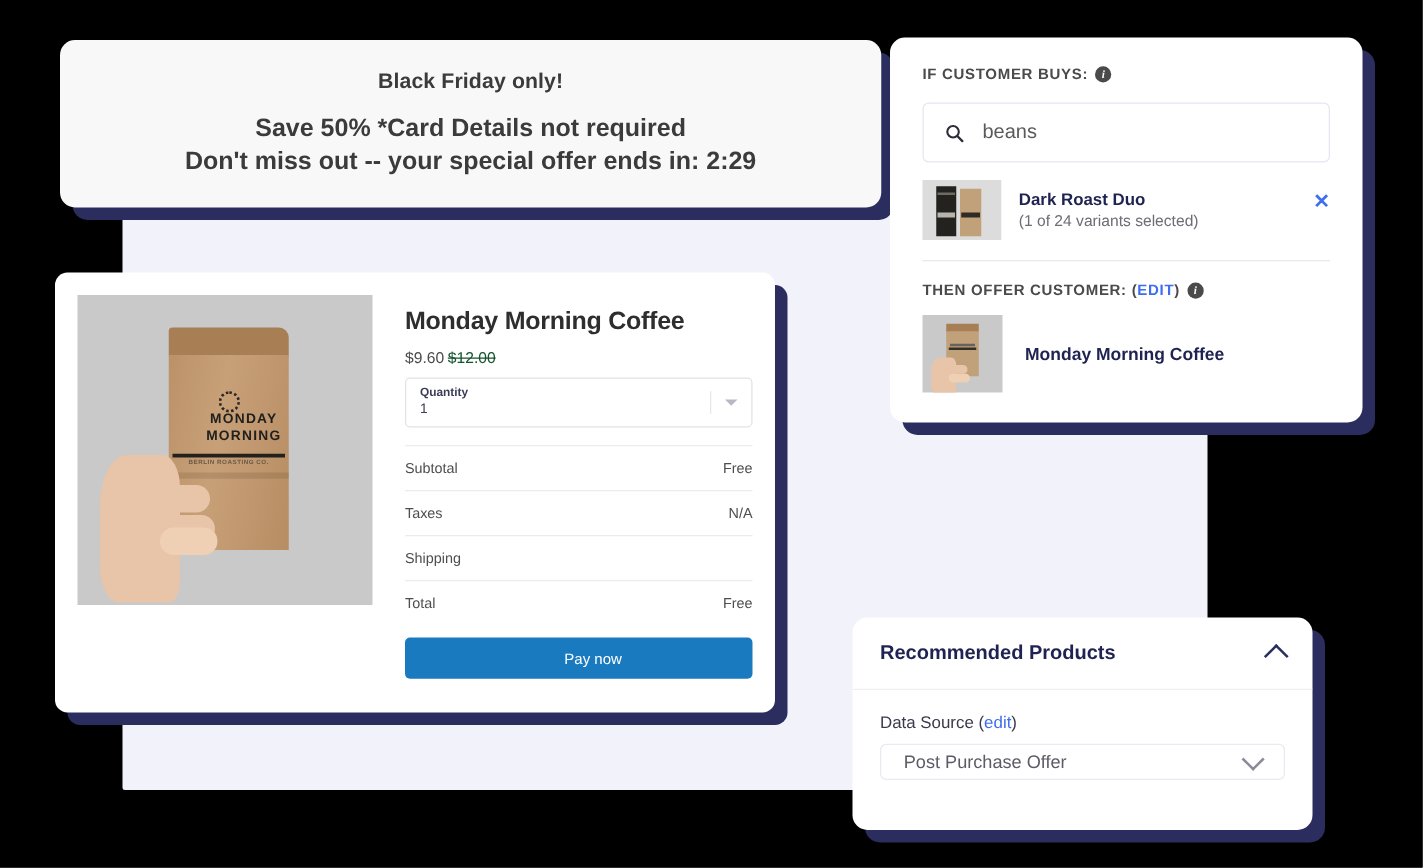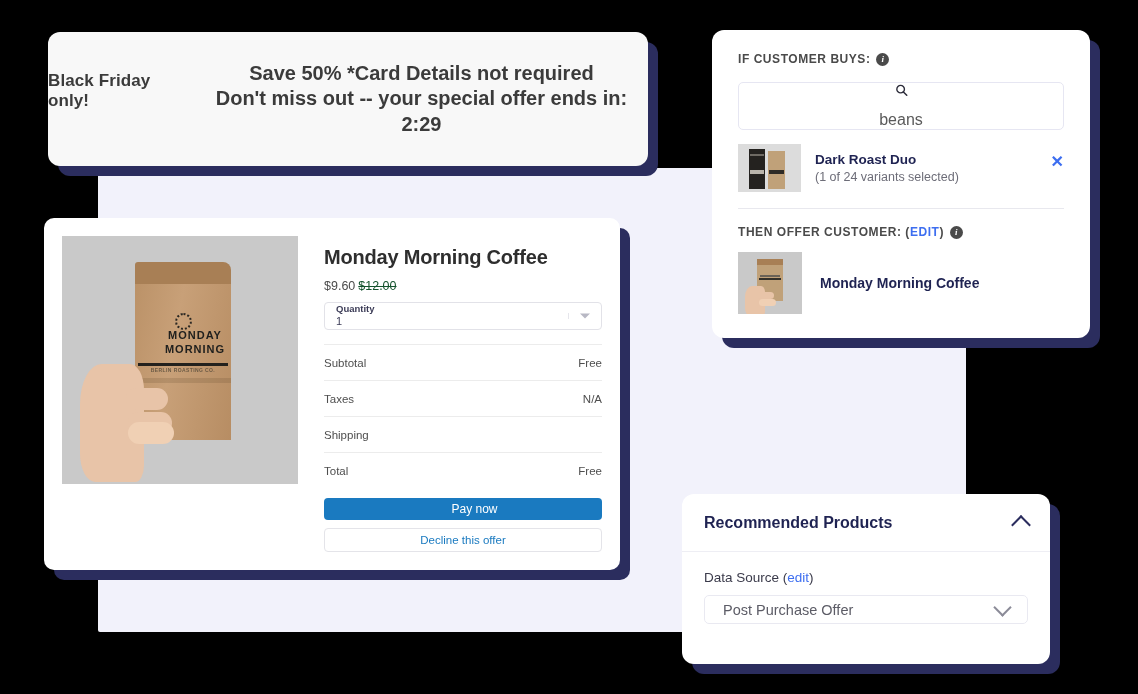--- a/index.html
+++ b/index.html
@@ -37,27 +37,27 @@
     position: absolute;
     background: #ffffff;
     border-radius: 14px;
     box-shadow: 10px 10px 0 0 #2b2d5e;
   }
 
   
   .banner-card {
     left: 48px;
     top: 32px;
-    width: 600px;
+    width: 657px;
     height: 134px;
     background: #f8f8f8;
     border-radius: 12px;
     box-shadow: 10px 10px 0 0 #2b2d5e;
     display: flex;
-    flex-direction: row;
+    flex-direction: column;
     align-items: center;
     justify-content: center;
   }
   .banner-headline {
     font-size: 17px;
     font-weight: 700;
     color: #3b3b3b;
     letter-spacing: 0.1px;
     margin-bottom: 16px;
   }
@@ -231,21 +231,20 @@
   .search-box {
     margin-top: 16px;
     height: 46px;
     border: 1px solid #e6e6f2;
     border-radius: 5px;
     display: flex;
     align-items: center;
     padding: 0 16px;
     gap: 14px;
     background: #fff;
-    flex-direction: column;
   }
   .search-value {
     font-size: 16px;
     color: #5a5a5a;
   }
   .result-row {
     margin-top: 14px;
     display: flex;
     align-items: center;
     position: relative;
@@ -471,21 +470,20 @@
       <div class="total-row">
         <span>Shipping</span>
         <span></span>
       </div>
       <div class="total-row last">
         <span>Total</span>
         <span>Free</span>
       </div>
 
       <div class="pay-btn">Pay now</div>
-      <div class="decline-btn">Decline this offer</div>
     </div>
   </div>
 
   <div class="rule-card card">
 
     <div class="section-label">
       <span>IF CUSTOMER BUYS:</span>
       <span class="info-icon">i</span>
     </div>
 

